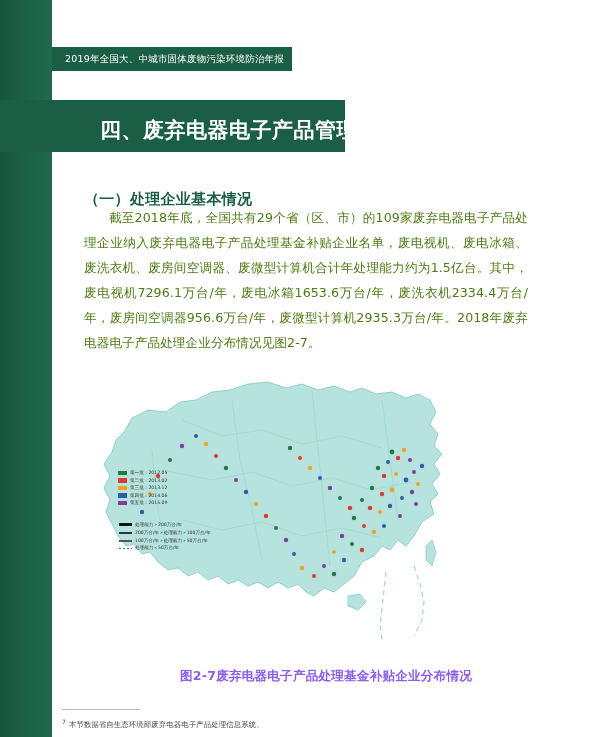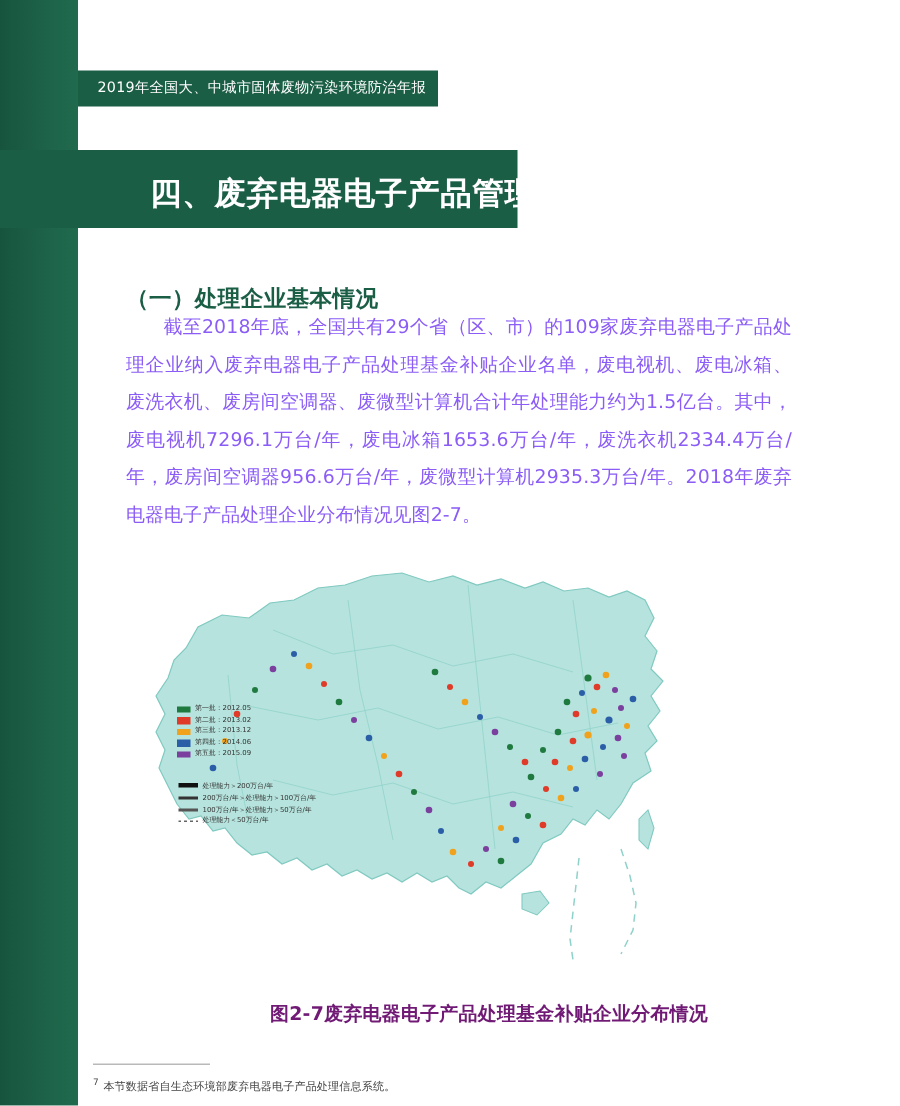--- a/index.html
+++ b/index.html
@@ -99,21 +99,21 @@
     font-weight: bold;
     letter-spacing: 0.3px;
     white-space: nowrap;
   }
   
   .body-text {
     position: absolute;
     left: 84px;
     top: 205px;
     width: 444px;
-    color: #8b5cf6;
+    color: #4d7c0f;
     font-size: 12.6px;
     line-height: 25px;
     text-align: justify;
     text-indent: 25px;
     letter-spacing: 0.1px;
   }
   
   .figure-area {
     position: absolute;
     left: 62px;
@@ -201,21 +201,21 @@
     height: 1px;
     background: repeating-linear-gradient(90deg, #666 0 2px, transparent 2px 4px);
   }
   
   .figure-caption {
     position: absolute;
     left: 52px;
     top: 668px;
     width: 548px;
     text-align: center;
-    color: #701a75;
+    color: #8b5cf6;
     font-size: 12.6px;
     font-weight: bold;
     letter-spacing: 0.2px;
   }
   
   .footnote-rule {
     position: absolute;
     left: 62px;
     top: 709px;
     width: 78px;

